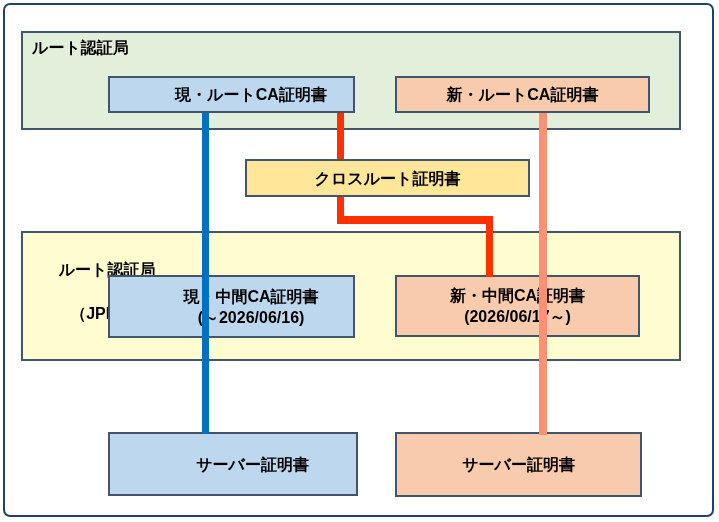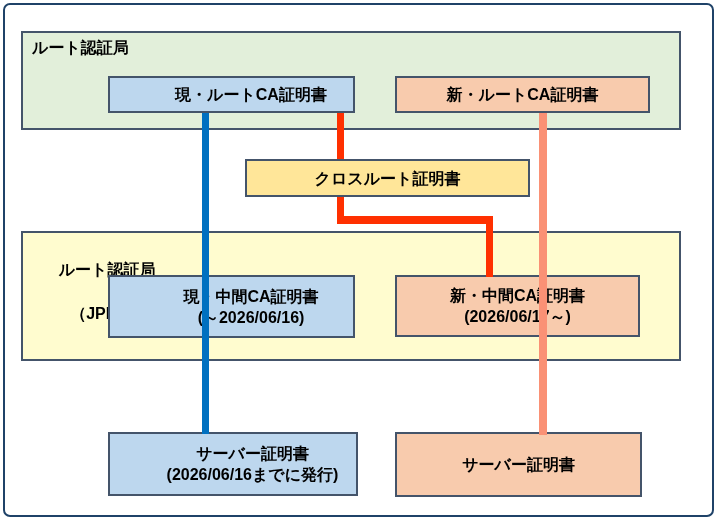--- a/index.html
+++ b/index.html
@@ -59,21 +59,20 @@
     <span>(～2026/06/16)</span>
   </div>
 
   <div class="node fill-orange n-new-mid">
     <span>新・中間CA証明書</span>
     <span>(2026/06/17～)</span>
   </div>
 
   <div class="node fill-blue n-srv-cur">
     <span>サーバー証明書</span>
-    <span>(2026/06/16までに発行)</span>
   </div>
 
   <div class="node fill-orange n-srv-new">
     <span>サーバー証明書</span>
   </div>
 
   <div class="line line-blue"></div>
   <div class="line line-salmon"></div>
   <div class="line line-red-v1"></div>
   <div class="line line-red-h"></div>

